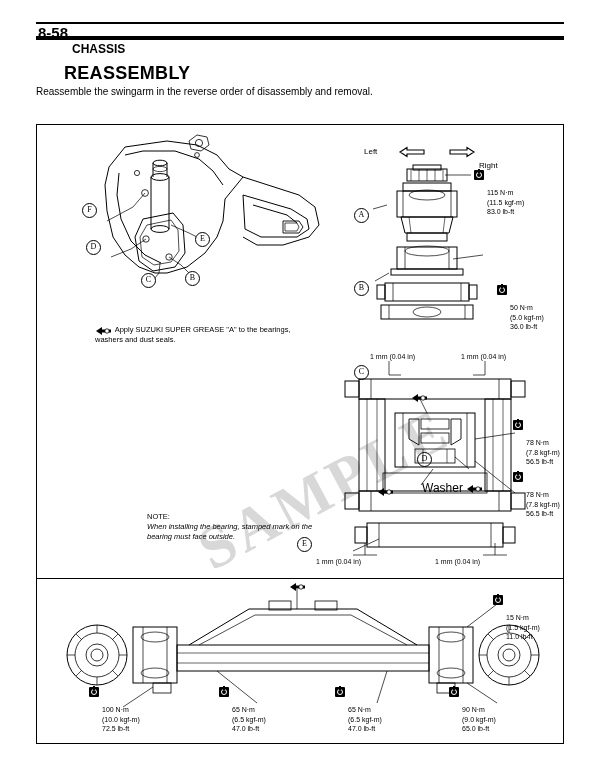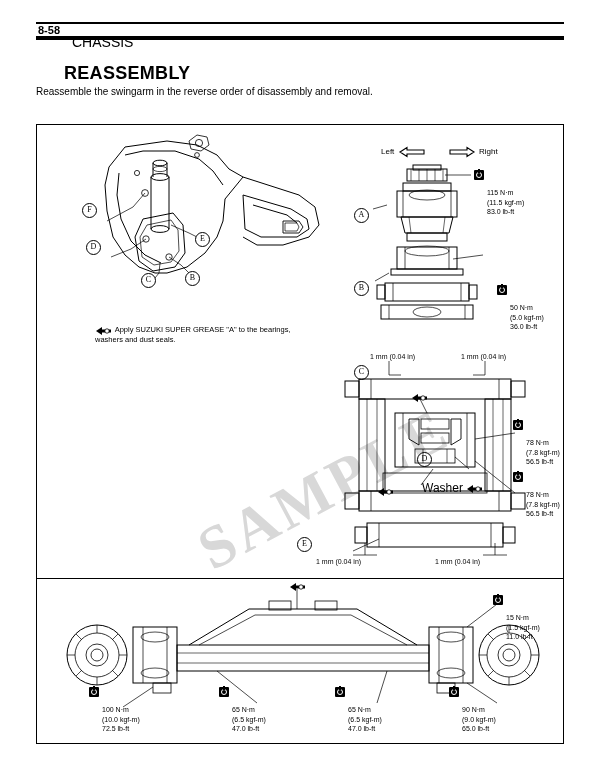--- a/index.html
+++ b/index.html
@@ -42,30 +42,30 @@
     position: absolute;
     left: 0; top: 14px;
     width: 528px;
     height: 4px;
     background: #000;
   }
   .header-page {
     position: absolute;
     left: 2px;
     top: 2px;
-    font-size: 11px;
+    font-size: 15px;
     font-weight: bold;
     letter-spacing: 0px;
   }
   .header-title {
     position: absolute;
     left: 36px;
-    top: 12px;
-    font-size: 14px;
-    font-weight: normal;
+    top: 20px;
+    font-size: 12px;
+    font-weight: bold;
   }
 
   
   .doc-title {
     position: absolute;
     left: 36px;
     top: 63px;
     font-size: 18px;
     font-weight: bold;
     letter-spacing: 0.3px;
@@ -283,28 +283,28 @@
       <span class="grease-icon">
         <svg width="18" height="10" viewBox="0 0 18 10">
           <path d="M1 5 L7 1 L7 3.5 L16 3.5 L16 6.5 L7 6.5 L7 9 Z" fill="#000"></path>
           <circle cx="12" cy="5" r="2.2" fill="#fff" stroke="#000" stroke-width="0.8"></circle>
         </svg>
       </span>
       <span style="white-space:pre-line;display:inline;">Apply SUZUKI SUPER GREASE "A" to the bearings,
 washers and dust seals.</span>
     </div>
 
-    <div class="dir-label" style="left:344px;top:22px;">Left</div>
+    <div class="dir-label" style="left:327px;top:22px;">Left</div>
     <svg style="position:absolute;left:362px;top:21px;" width="26" height="12" viewBox="0 0 26 12">
       <path d="M1 6 L8 1.5 L8 4 L25 4 L25 8 L8 8 L8 10.5 Z" fill="none" stroke="#000" stroke-width="1.1"></path>
     </svg>
     <svg style="position:absolute;left:412px;top:21px;" width="26" height="12" viewBox="0 0 26 12">
       <path d="M25 6 L18 1.5 L18 4 L1 4 L1 8 L18 8 L18 10.5 Z" fill="none" stroke="#000" stroke-width="1.1"></path>
     </svg>
-    <div class="dir-label" style="left:442px;top:22px;">Right</div>
+    <div class="dir-label" style="left:442px;top:36px;">Right</div>
 
     <svg style="position:absolute;left:330px;top:40px;" width="130" height="185" viewBox="0 0 130 185">
       <g fill="none" stroke="#000" stroke-width="1">
 
         <rect x="40" y="4" width="40" height="12"></rect>
         <path d="M44 4 L44 16 M52 4 L52 16 M60 4 L60 16 M68 4 L68 16 M76 4 L76 16" stroke-width="0.6"></path>
         <rect x="46" y="0" width="28" height="5"></rect>
 
         <rect x="36" y="18" width="48" height="8"></rect>
         <rect x="30" y="26" width="60" height="26"></rect>
@@ -442,20 +442,25 @@
 56.5 lb-ft</span>
     </div>
 
     <div class="torque" style="left:476px;top:347px;">
       <span class="tq-icon"></span>
       <span>78 N·m
 (7.8 kgf-m)
 56.5 lb-ft</span>
     </div>
 
+    <div class="note-block" style="left:110px;top:387px;width:210px;">
+      <div class="nb-head">NOTE:</div>
+      <div class="nb-body" style="white-space:pre-line;">When installing the bearing, stamped mark on the
+bearing must face outside.</div>
+    </div>
 
     <svg style="position:absolute;left:310px;top:418px;" width="180" height="14" viewBox="0 0 180 14">
       <g stroke="#000" stroke-width="0.7" fill="none">
         <path d="M18 0 L18 12 M148 0 L148 12"></path>
         <path d="M6 12 L30 12 M136 12 L160 12"></path>
       </g>
     </svg>
     <div class="dim" style="left:279px;top:433px;">1 mm (0.04 in)</div>
     <div class="dim" style="left:398px;top:433px;">1 mm (0.04 in)</div>
 

